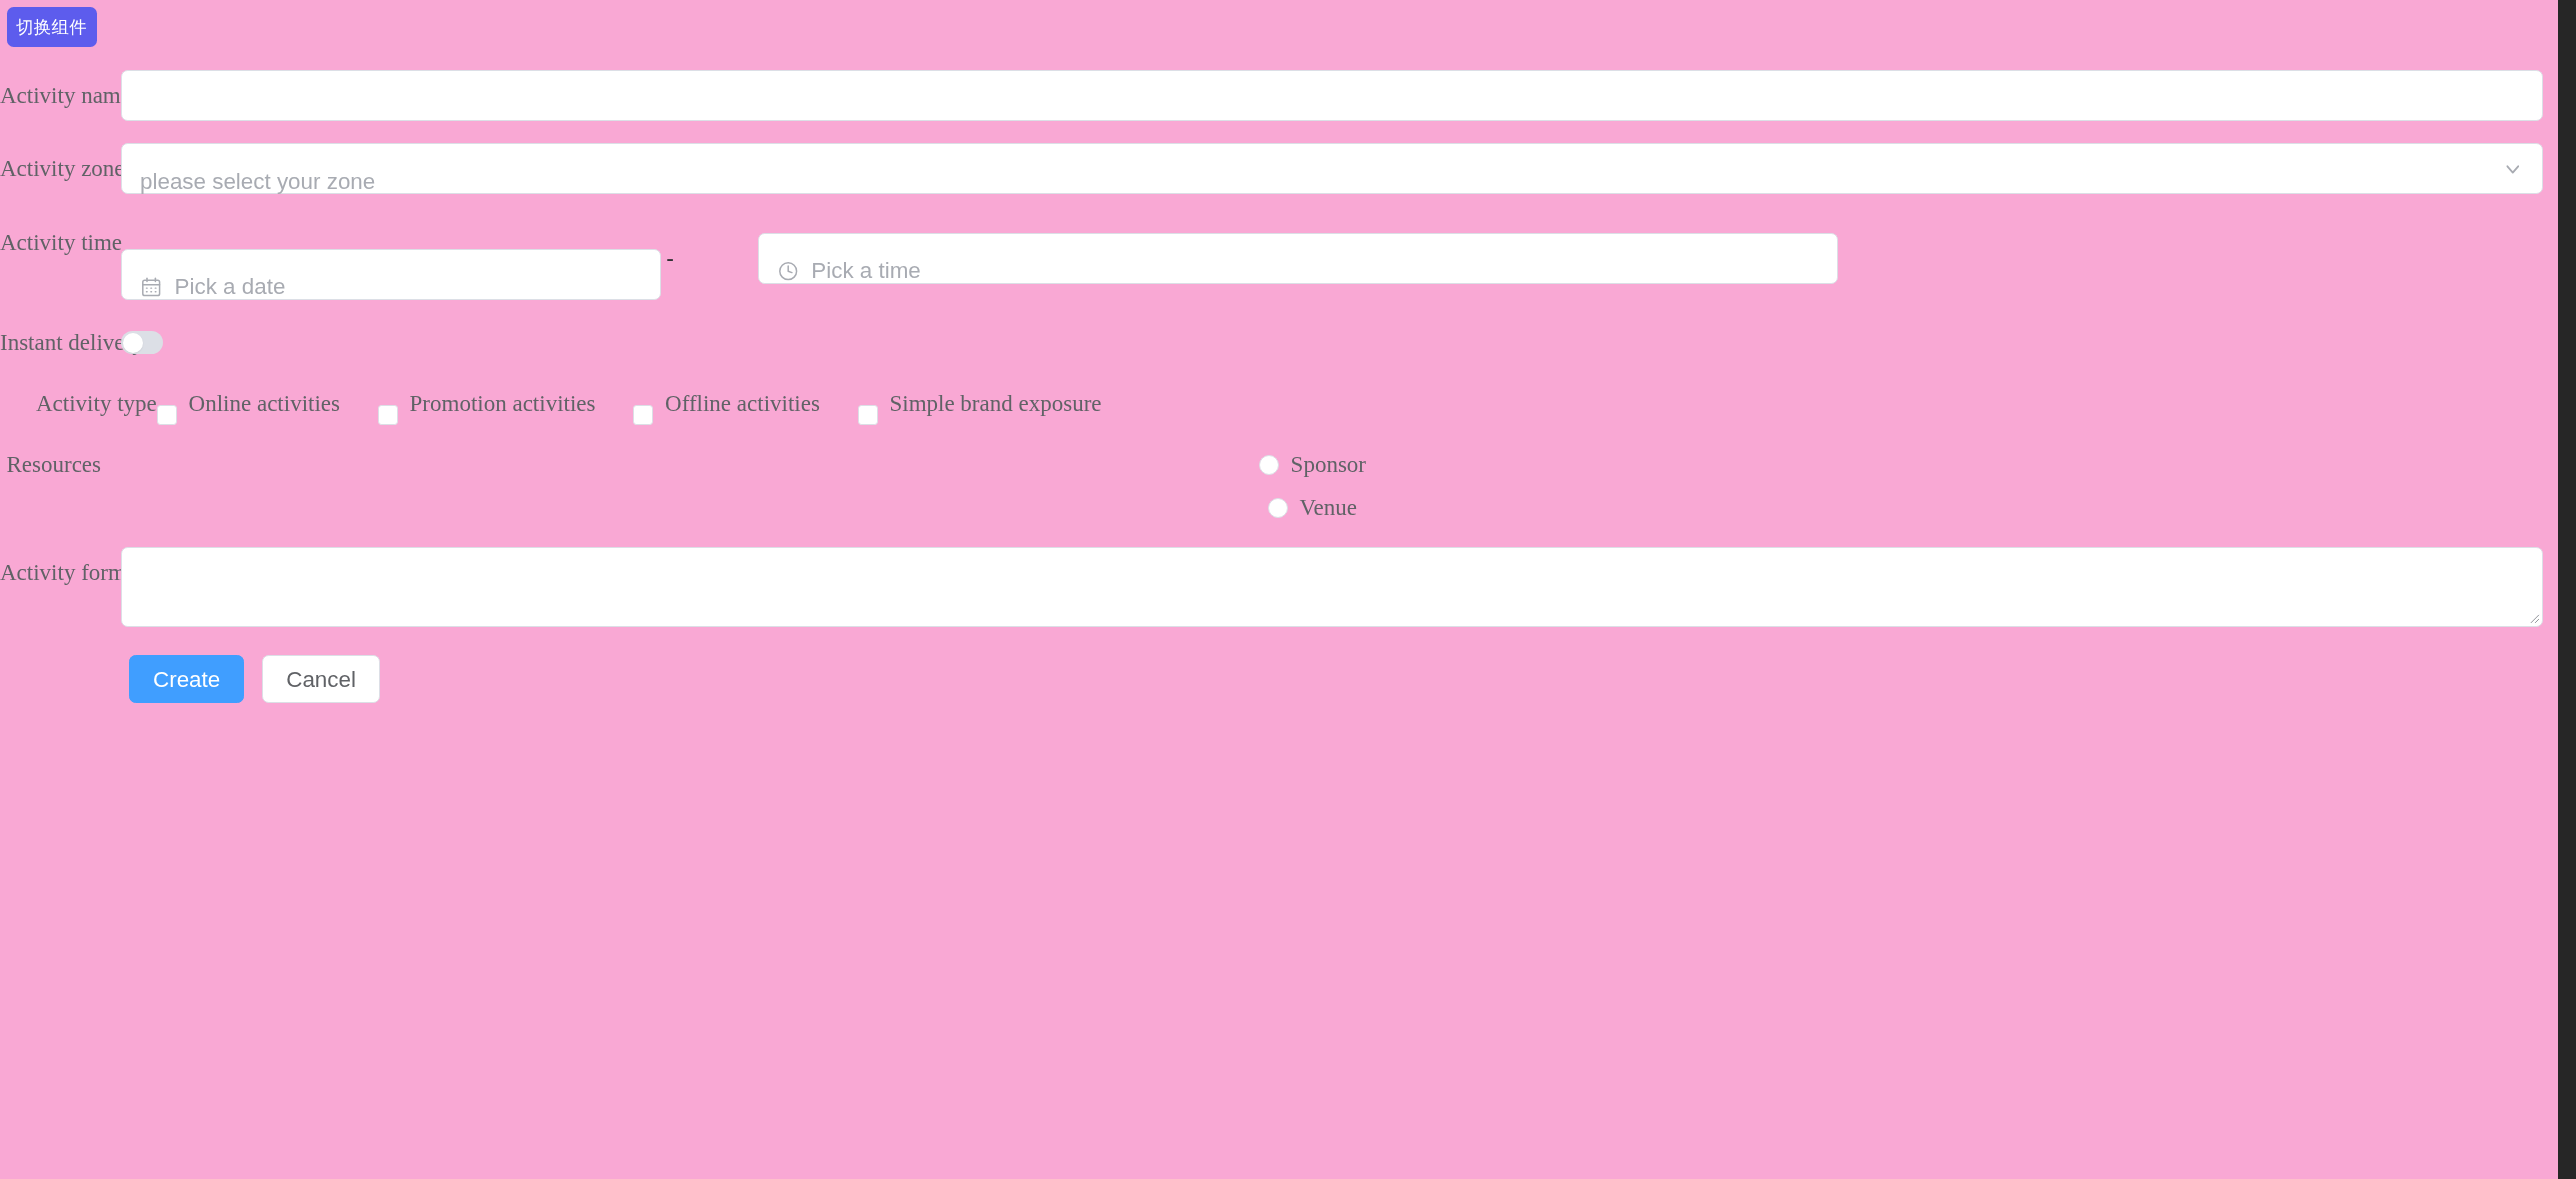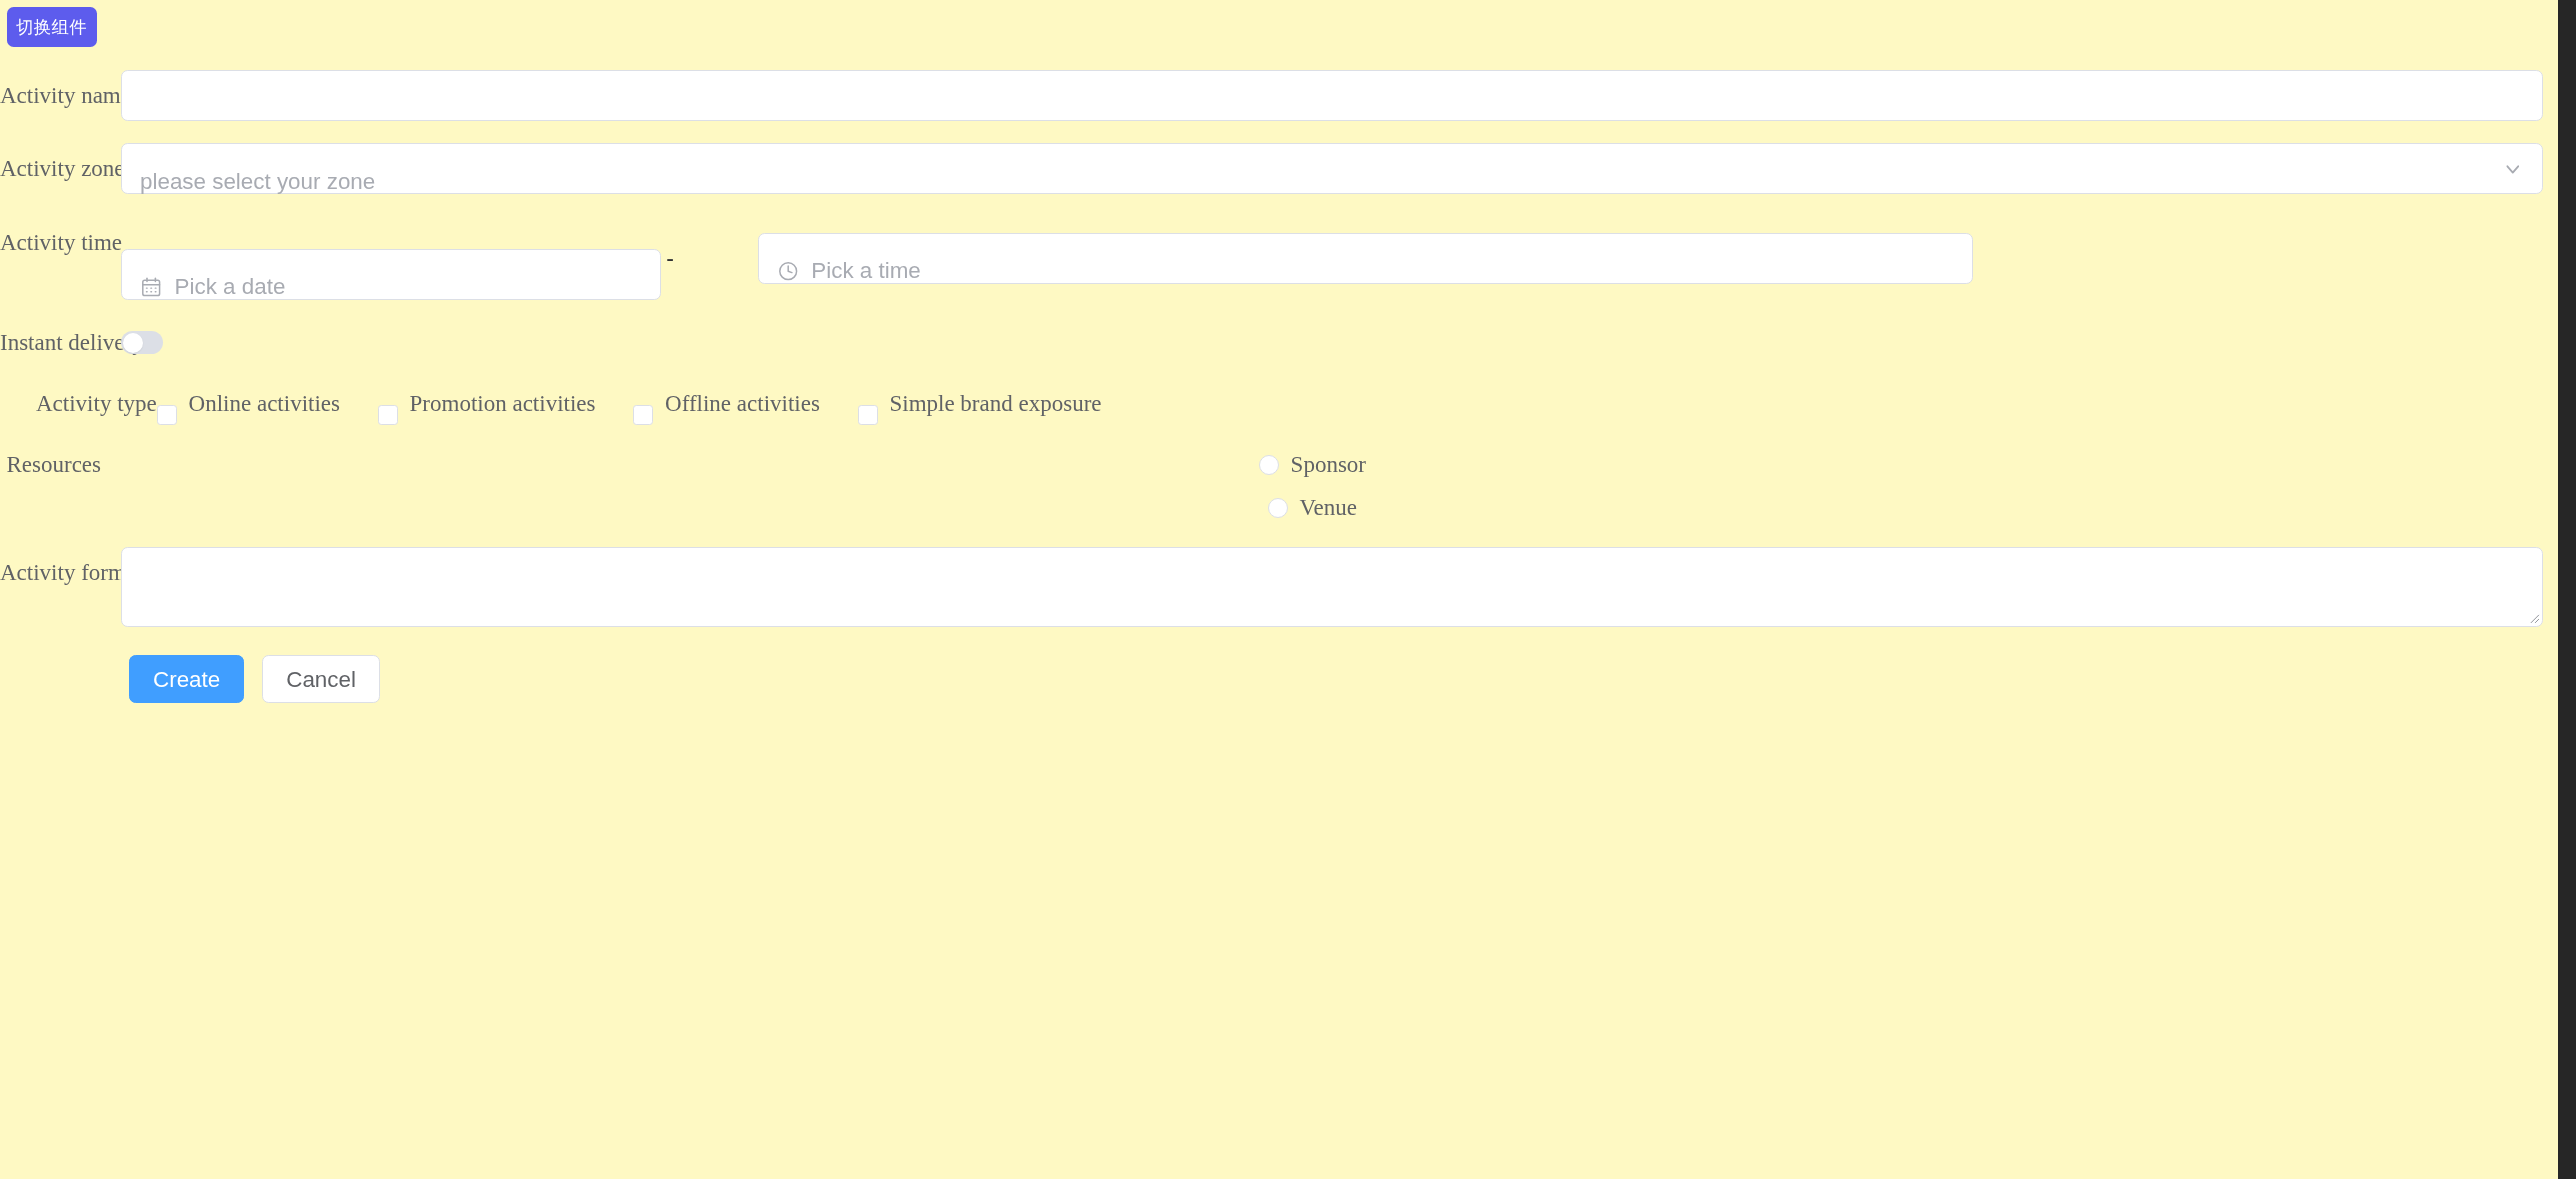--- a/index.html
+++ b/index.html
@@ -12,21 +12,21 @@
     height: 1179px;
     overflow: hidden;
     font-family: "Liberation Serif", "DejaVu Serif", serif;
     -webkit-font-smoothing: antialiased;
   }
 
   .page {
     position: relative;
     width: 2576px;
     height: 1179px;
-    background: #fef9c3;
+    background: #f9a8d4;
     box-sizing: border-box;
     border-right: 18px solid #262626;
   }
 
   
   .toggle-btn {
     position: absolute;
     left: 6.6px;
     top: 6.6px;
     width: 90px;
@@ -125,21 +125,21 @@
   .field .suffix-icon svg { display: block; }
 
   .field-full { width: 2422px; }
 
   
   .time-group {
     display: flex;
     align-items: center;
   }
   .date-field { width: 540px; margin-top: 32px; }
-  .time-field { width: 1215px; }
+  .time-field { width: 1080px; }
   .range-sep {
     width: 15px;
     flex: 0 0 15px;
     text-align: center;
     font-family: "Liberation Sans", "DejaVu Sans", sans-serif;
     font-size: 23px;
     color: #303133;
     line-height: 51px;
     margin-left: 1.7px;
   }

